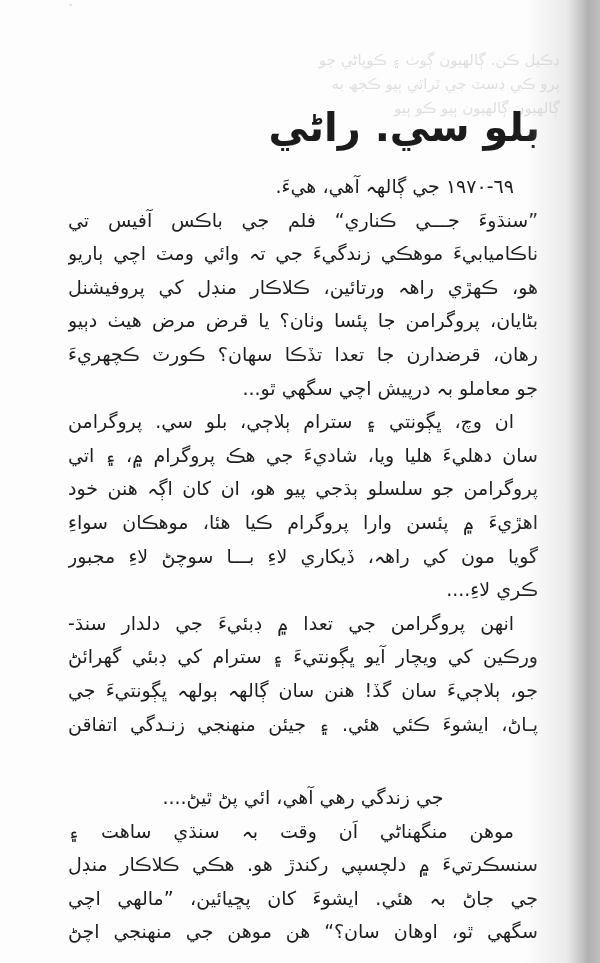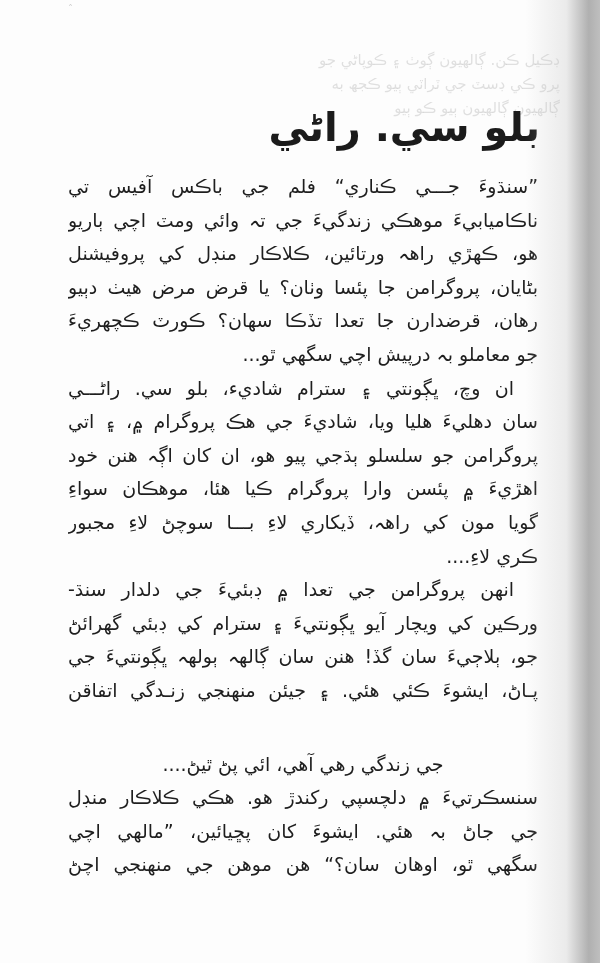--- a/index.html
+++ b/index.html
@@ -98,46 +98,48 @@
     <div>ڊڪيل ڪن. ڳالهيون ڳوٺ ۽ ڪوپاڻي جو</div>
     <div>پرو ڪي ڊسٽ جي ٽراٽي ٻيو ڪجھ به</div>
     <div>ڳالهيون ڳالهيون ٻيو ڪو ٻيو</div>
   </div>
 
   <div class="title">بلو سي. راڻي</div>
 
   <div class="body-text">
 
     <div>
+      <div class="line indent last">٦٩-١٩٧٠ جي ڳالھہ آهي، هيءَ.</div>
       <div class="line">”سنڌوءَ جـــي ڪناري“ فلم جي باڪس آفيس تي</div>
       <div class="line">ناڪاميابيءَ موهڪي زندگيءَ جي تہ وائي ومٽ اچي ٻاريو</div>
       <div class="line">هو، ڪهڙي راهہ ورتائين، ڪلاڪار منڊل کي پروفيشنل</div>
       <div class="line">بڻايان، پروگرامن جا پئسا وٺان؟ يا قرض مرض هيٺ دٻيو</div>
       <div class="line">رهان، قرضدارن جا تعدا تڏڪا سهان؟ ڪورٽ ڪچهريءَ</div>
       <div class="line last">جو معاملو بہ درپيش اچي سگهي ٿو...</div>
     </div>
 
     <div>
-      <div class="line indent">ان وچ، ڀڳونتي ۽ سترام شاديء، بلو سي. راڻـــي</div>
+      <div class="line indent">ان وچ، ڀڳونتي ۽ سترام ٻلاڄي، بلو سي. پروگرامن</div>
       <div class="line">سان دهليءَ هليا ويا، شاديءَ جي هڪ پروگرام ۾، ۽ اتي</div>
       <div class="line">پروگرامن جو سلسلو ٻڌجي پيو هو، ان کان اڳہ هنن خود</div>
       <div class="line">اهڙيءَ ۾ پئسن وارا پروگرام ڪيا هئا، موهڪان سواءِ</div>
       <div class="line">گويا مون کي راهہ، ڏيکاري لاءِ بـــا سوچڻ لاءِ مجبور</div>
       <div class="line last">ڪري لاءِ....</div>
     </div>
 
     <div>
       <div class="line indent">انهن پروگرامن جي تعدا ۾ ڊبئيءَ جي دلدار سنڌ-</div>
       <div class="line">ورڪين کي ويچار آيو ڀڳونتيءَ ۽ سترام کي ڊبئي گهرائڻ</div>
       <div class="line">جو، ٻلاڄيءَ سان گڏ! هنن سان ڳالھہ ٻولھہ ڀڳونتيءَ جي</div>
       <div class="line">پـاڻ، ايشوءَ ڪئي هئي. ۽ جيئن منهنجي زنـدگي اتفاقن</div>
       <div class="line center-end">جي زندگي رهي آهي، ائي پڻ ٿيڻ....</div>
     </div>
 
     <div>
+      <div class="line indent">موهن منگهناڻي اَن وقت بہ سنڌي ساهت ۽</div>
       <div class="line">سنسڪرتيءَ ۾ دلچسپي رکندڙ هو. هڪي ڪلاڪار منڊل</div>
       <div class="line">جي جاڻ بہ هئي. ايشوءَ کان پڇيائين، ”مالهي اچي</div>
       <div class="line">سگهي ٿو، اوهان سان؟“ هن موهن جي منهنجي اچڻ</div>
     </div>
   </div>
 
   <div class="spine-shadow"></div>
 </div>
 
 </body></html>

